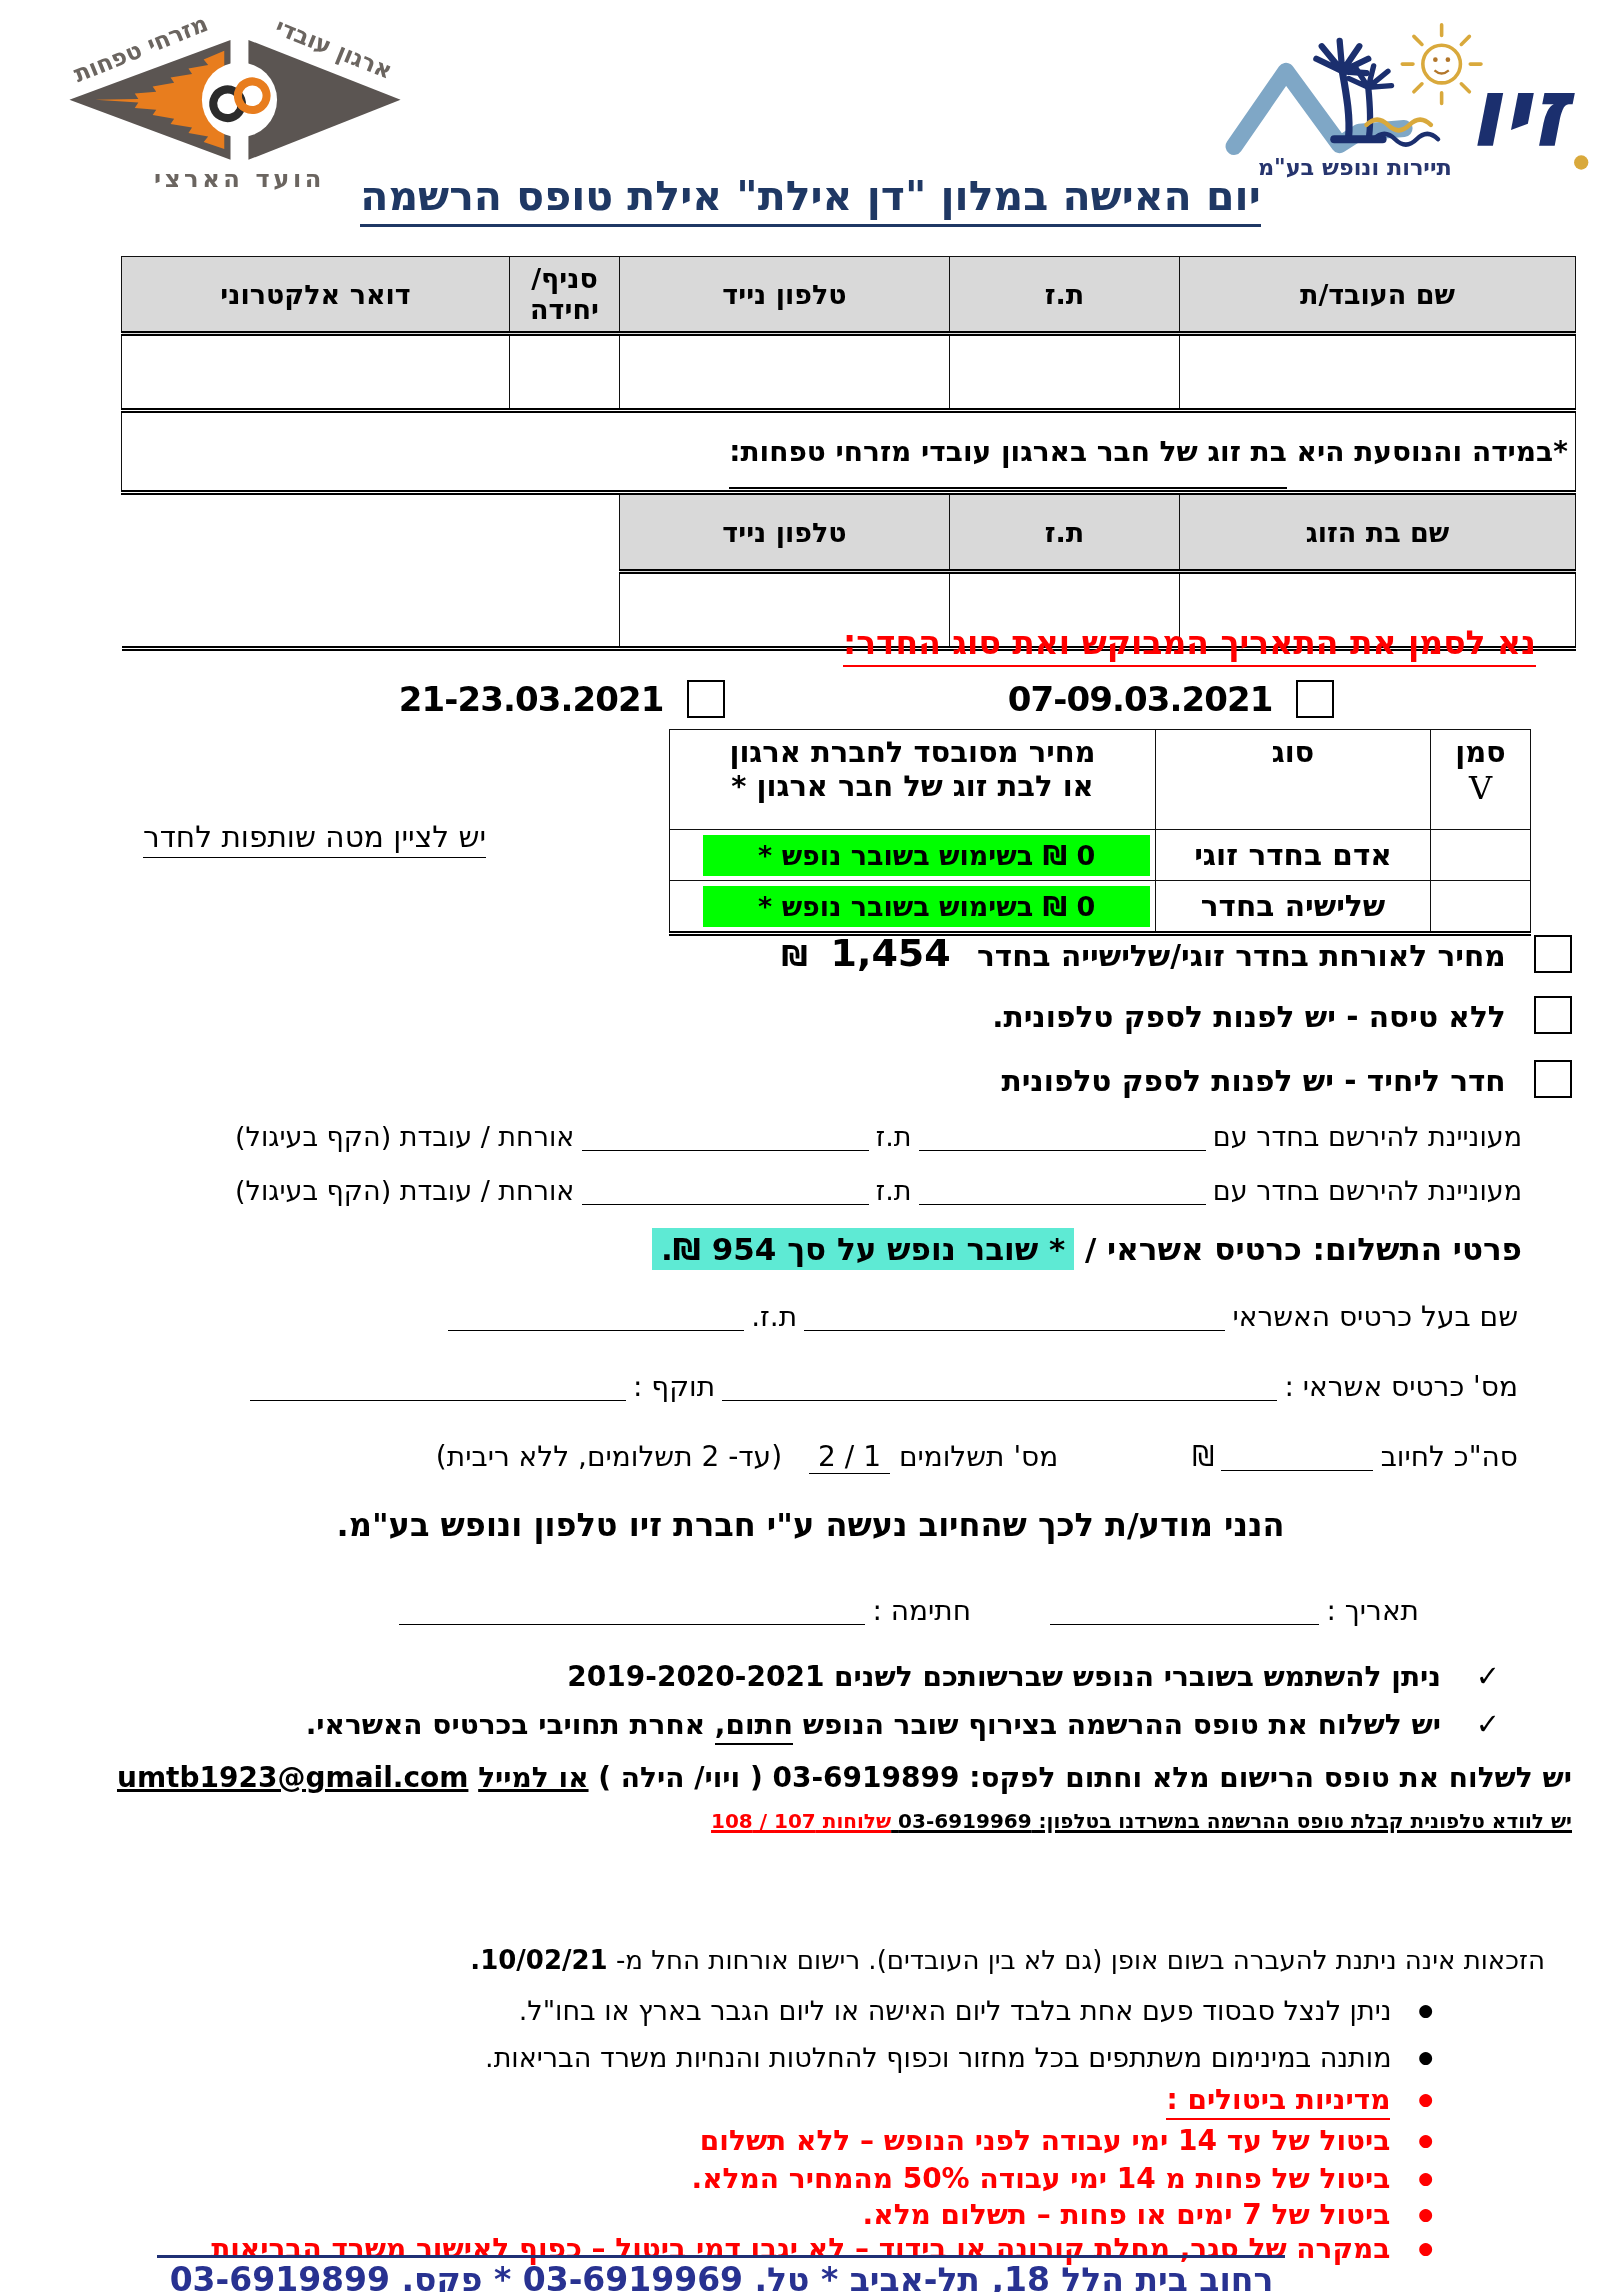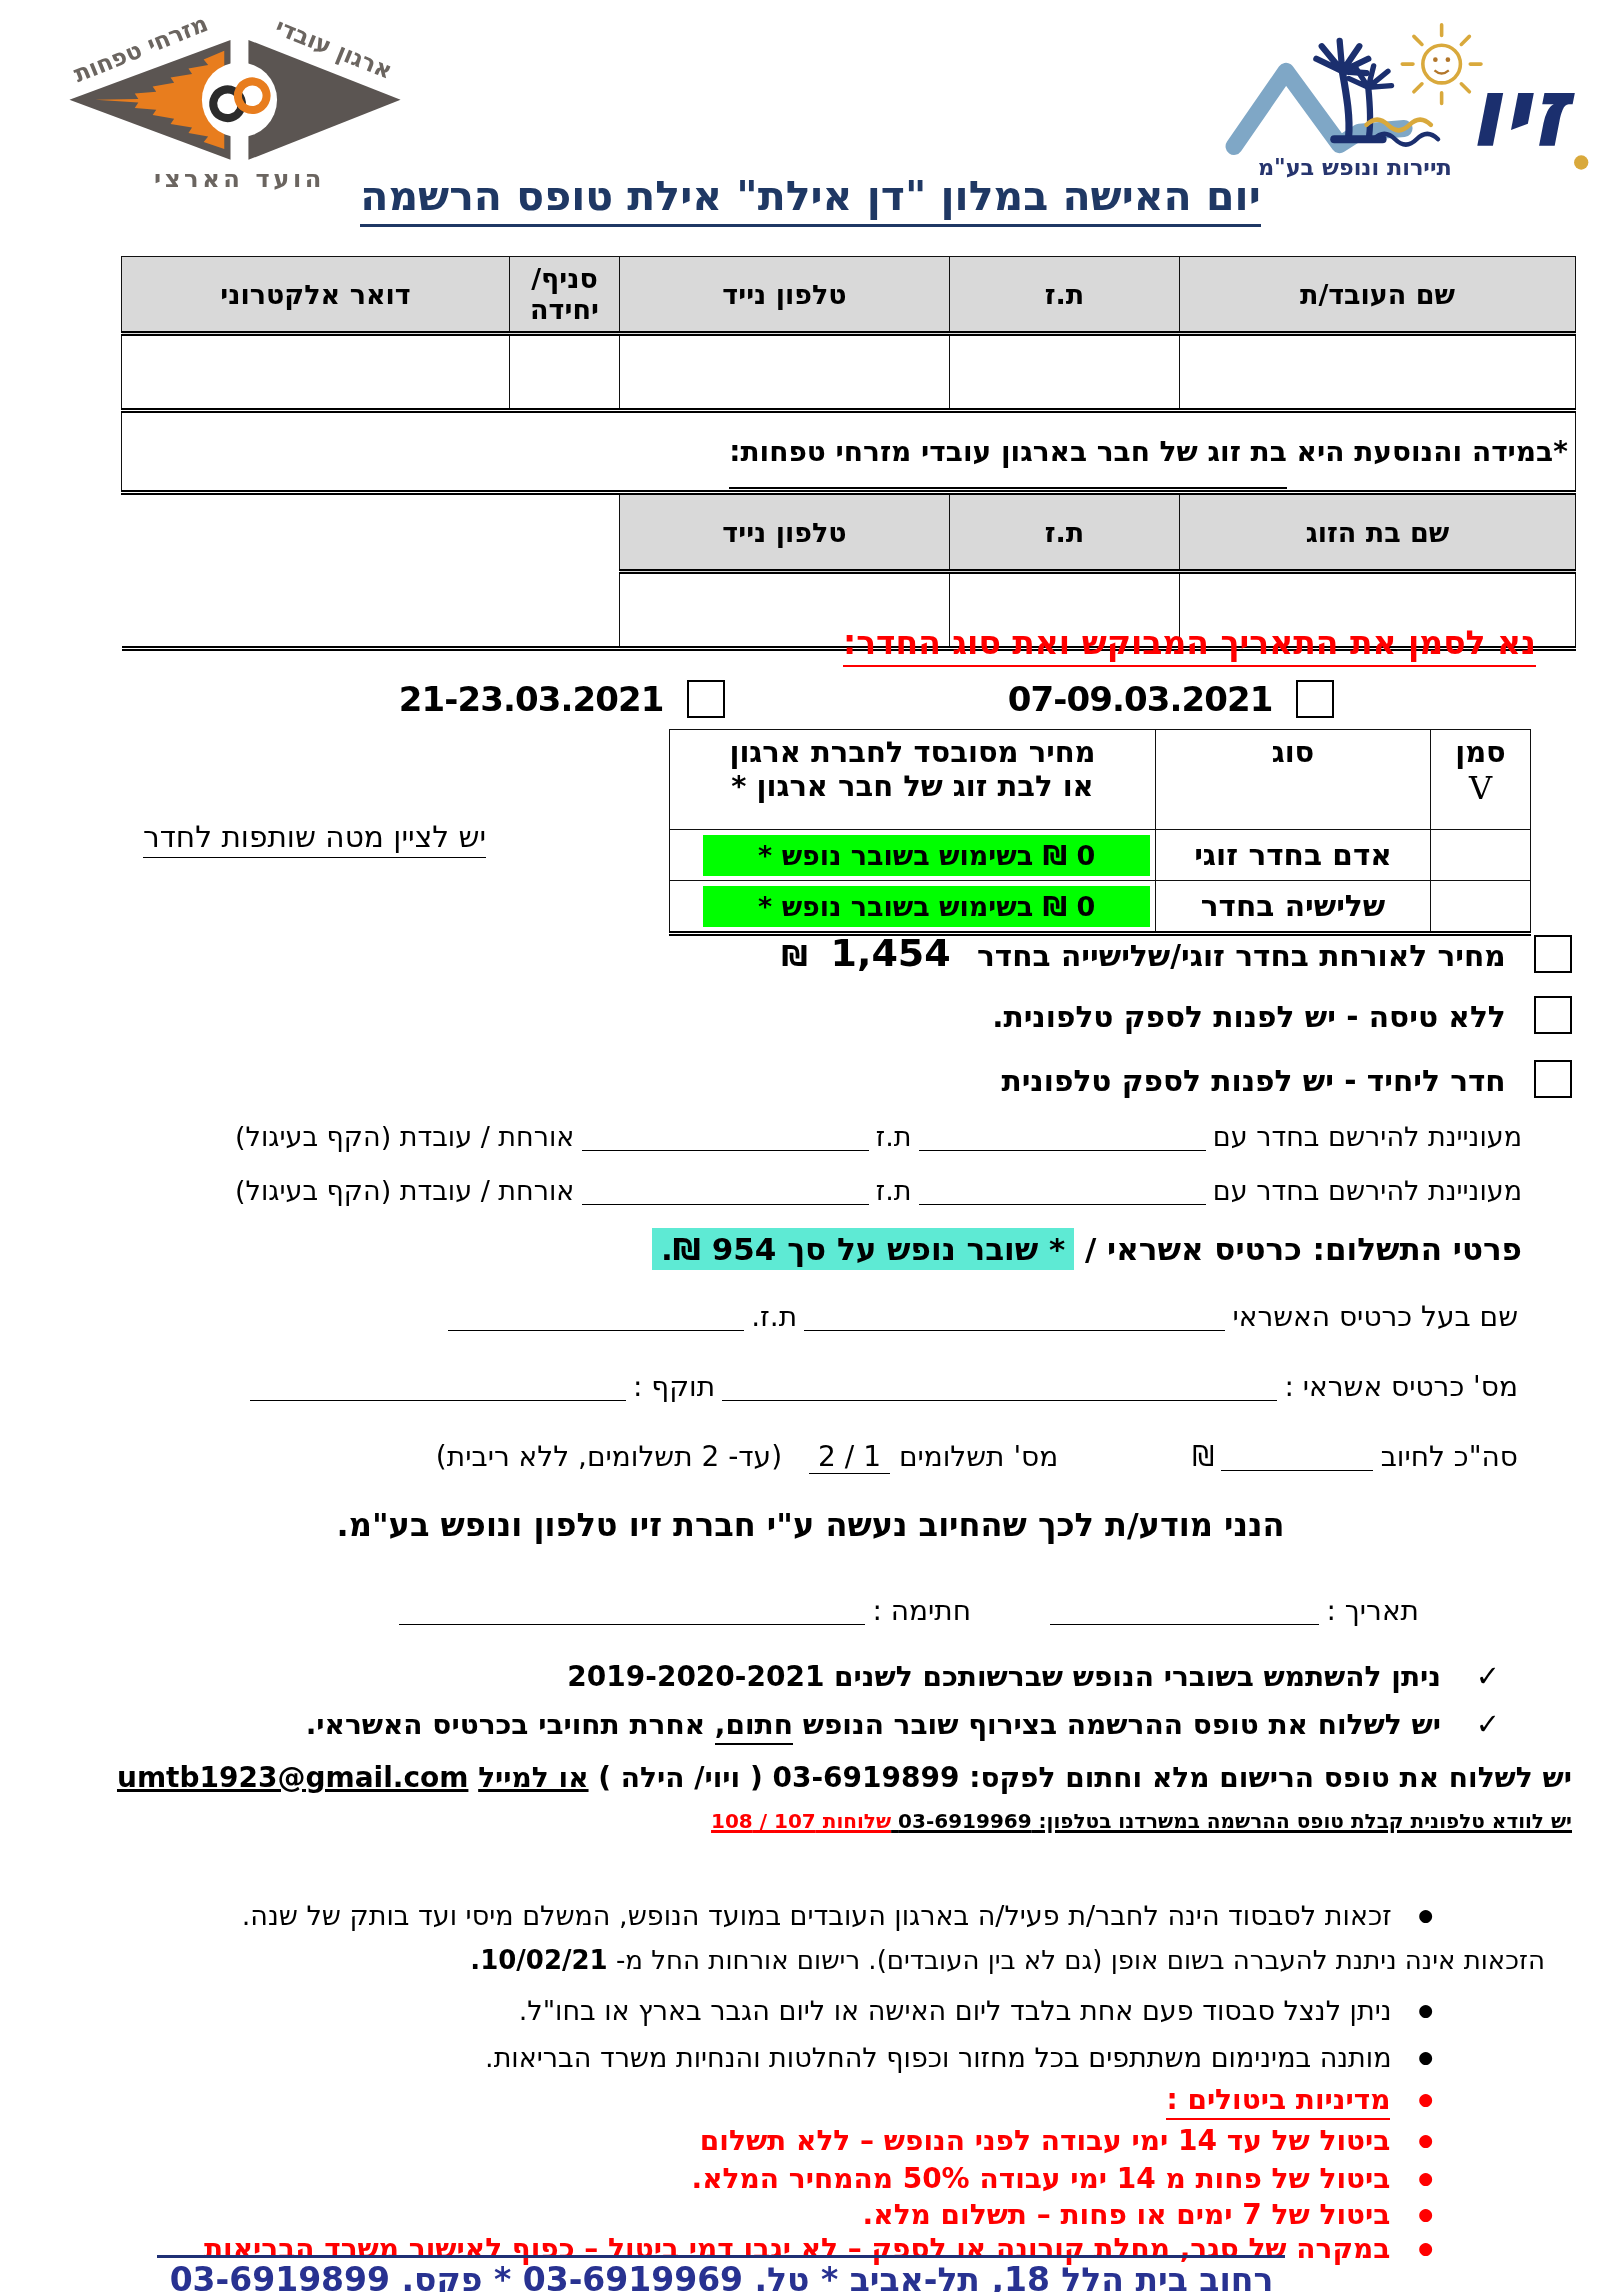--- a/index.html
+++ b/index.html
@@ -310,23 +310,20 @@
     <span>יש לשלוח את טופס ההרשמה בצירוף שובר הנופש </span><span class="chk-und">חתום,</span><span> אחרת תחויבי בכרטיס האשראי.</span>
   </div>
 
   <div class="abs faxline">
     <span>יש לשלוח את טופס הרישום מלא וחתום לפקס: 03-6919899 ( ויוי/ הילה ) </span><span class="u">או למייל</span>&nbsp;<a href="#" class="u">umtb1923@gmail.com</a>
   </div>
   <div class="abs verifyline">
     <span>יש לוודא טלפונית קבלת טופס ההרשמה במשרדנו בטלפון:  03-6919969 </span><span class="redpart">שלוחות 107 / 108</span>
   </div>
 
-  <div class="abs bullet b1">
-    <span>זכאות לסבסוד הינה לחבר/ת פעיל/ה בארגון העובדים במועד הנופש, המשלם מיסי ועד בותק של שנה.</span>
-  </div>
   <div class="abs b1b">
     <span>הזכאות אינה ניתנת להעברה בשום אופן (גם לא בין העובדים). רישום אורחות החל מ- </span><span class="boldpart">10/02/21.</span>
   </div>
   <div class="abs bullet b2">
     <span>ניתן לנצל סבסוד פעם אחת בלבד ליום האישה או ליום הגבר בארץ או בחו"ל.</span>
   </div>
   <div class="abs bullet b3">
     <span>מותנה במינימום משתתפים בכל מחזור וכפוף להחלטות והנחיות משרד הבריאות.</span>
   </div>
 
@@ -336,21 +333,21 @@
   <div class="abs bullet redbullet ri1">
     <span>ביטול של עד 14 ימי עבודה לפני הנופש – ללא תשלום</span>
   </div>
   <div class="abs bullet redbullet ri2">
     <span>ביטול של פחות מ 14 ימי עבודה 50% מהמחיר המלא.</span>
   </div>
   <div class="abs bullet redbullet ri3">
     <span>ביטול של 7 ימים או פחות – תשלום מלא.</span>
   </div>
   <div class="abs bullet redbullet ri4">
-    <span>במקרה של סגר, מחלת קורונה או לספק – לא יגבו דמי ביטול – כפוף לאישור משרד הבריאות</span>
+    <span>במקרה של סגר, מחלת קורונה או בידוד – לא יגבו דמי ביטול – כפוף לאישור משרד הבריאות</span>
   </div>
 
   <div class="frule"></div>
   <div class="abs footer">
     <span>רחוב בית הלל 18, תל-אביב * טל. 03-6919969 * פקס. 03-6919899</span>
   </div>
 
 </div>
 
 

